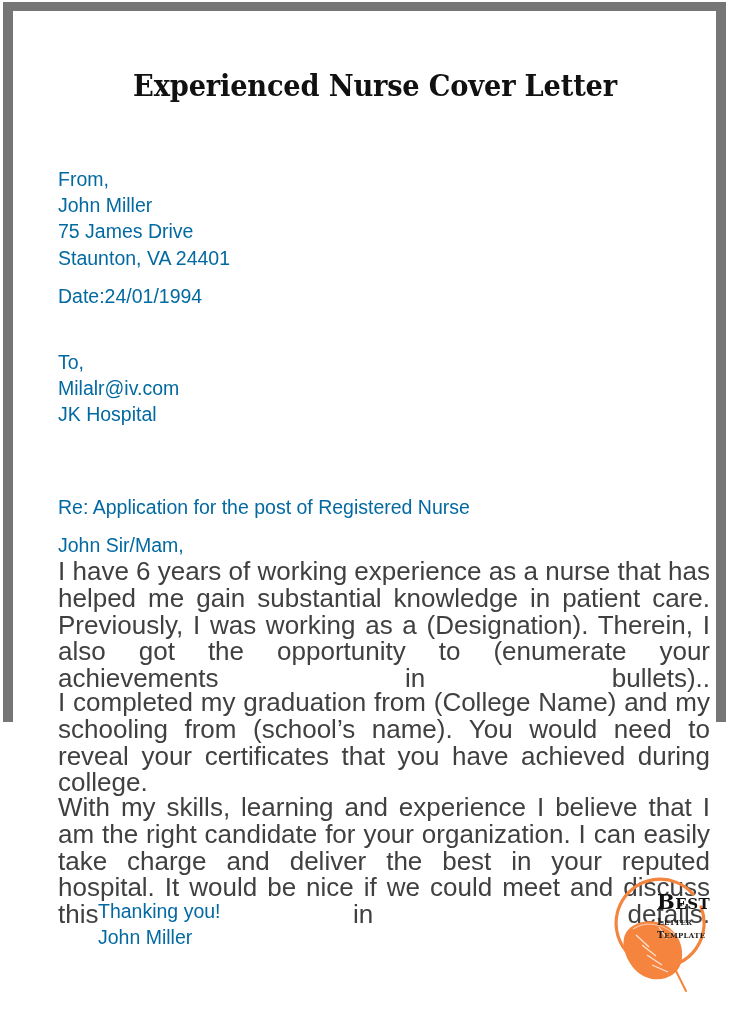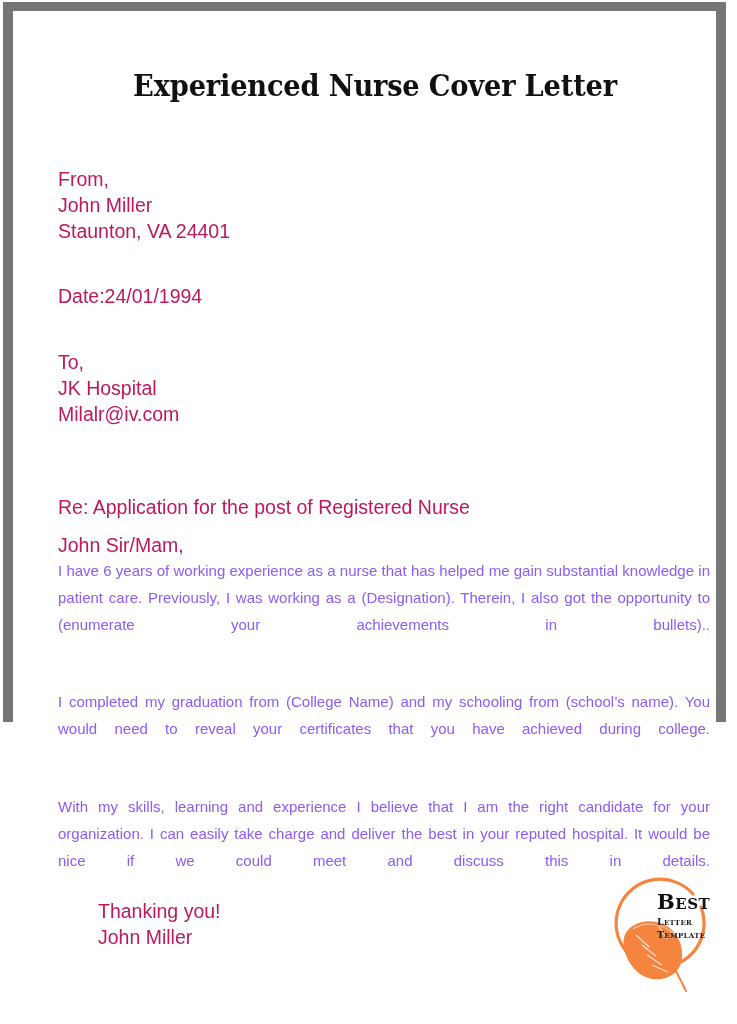--- a/index.html
+++ b/index.html
@@ -60,34 +60,34 @@
     color: #111111;
     transform: scaleX(0.94);
     transform-origin: center center;
   }
 
   
   .block {
     position: absolute;
     left: 9px;
     width: 652px;
-    color: #be185d;
+    color: #0369a1;
     font-size: 19.5px;
     line-height: 26.2px;
   }
   .block .line {
     white-space: pre;
   }
 
   .para {
     position: absolute;
     left: 9px;
     width: 652px;
-    color: #8b5cf6;
-    font-size: 15px;
+    color: #404040;
+    font-size: 26px;
     line-height: 26.8px;
     text-align: justify;
     text-justify: inter-word;
   }
 
   
   #sender-block   { top: 155px; }
   #date-block     { top: 272px; }
   #recipient-block{ top: 338px; }
   #subject-block  { top: 469px; margin-top: 14px; }
@@ -149,31 +149,32 @@
 
 <div id="page-frame">
   <div id="letter-sheet">
     <div id="letter-body">
 
       <div id="doc-title">Experienced Nurse Cover Letter</div>
 
       <div class="block" id="sender-block">
         <div class="line">From,</div>
         <div class="line">John Miller</div>
+        <div class="line">75 James Drive</div>
         <div class="line">Staunton, VA 24401</div>
       </div>
 
       <div class="block" id="date-block">
         <div class="line">Date:24/01/1994</div>
       </div>
 
       <div class="block" id="recipient-block">
         <div class="line">To,</div>
+        <div class="line">Milalr@iv.com</div>
         <div class="line">JK Hospital</div>
-        <div class="line">Milalr@iv.com</div>
       </div>
 
       <div class="block" id="subject-block">
         <div class="line">Re: Application for the post of Registered Nurse</div>
       </div>
 
       <div class="block" id="salutation-block">
         <div class="line">John Sir/Mam,</div>
       </div>
 

